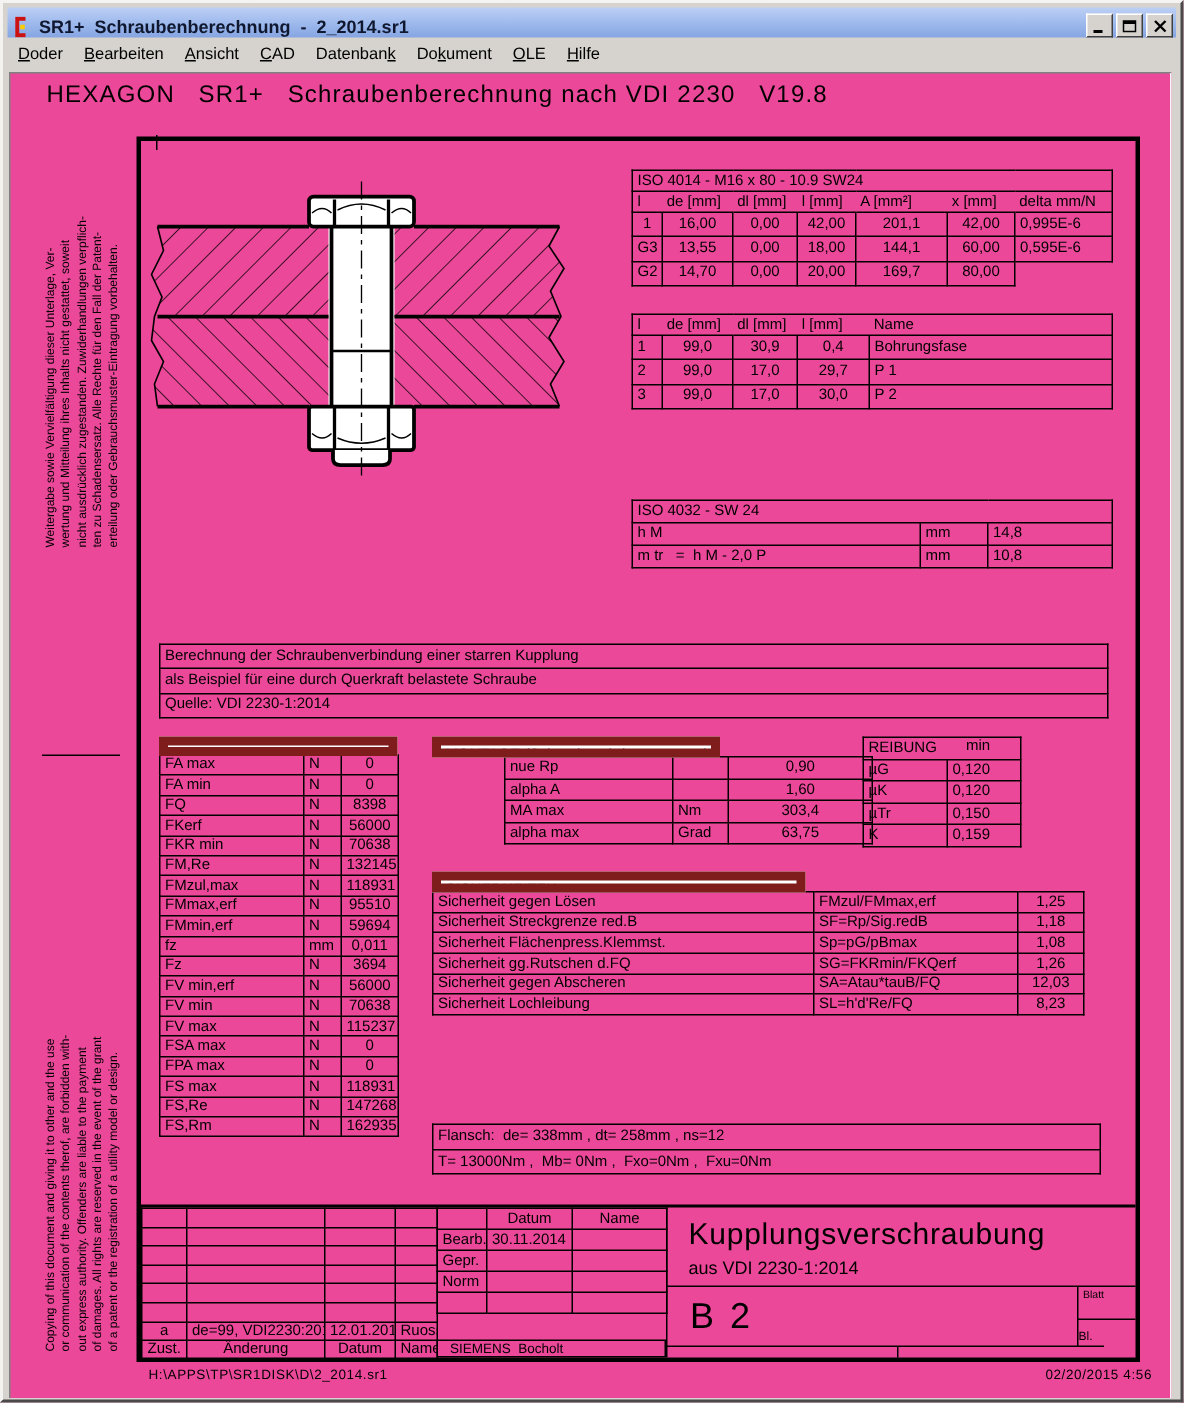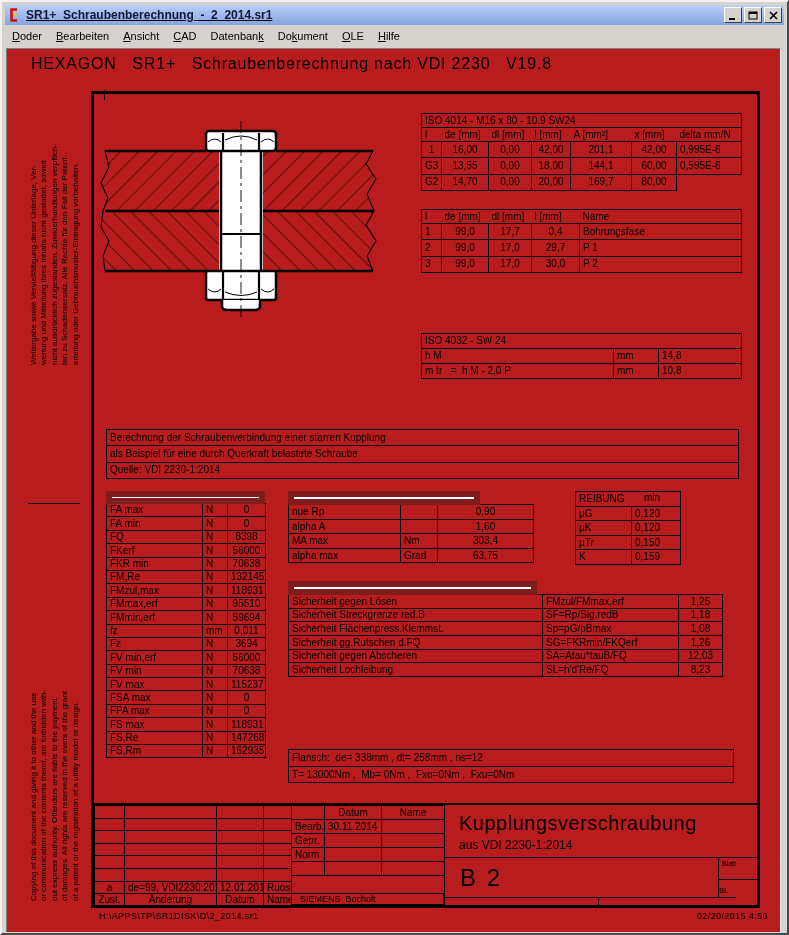--- a/index.html
+++ b/index.html
@@ -5,39 +5,39 @@
   * { margin:0; padding:0; box-sizing:content-box; }
   html,body { background:#9a9a9a; }
   body { font-family:"Liberation Sans", sans-serif; color:#000; }
 
   .window { position:relative; width:785px; height:931px; background:#d6d3ce;
             border:2px solid; border-color:#f4f3f1 #4a4a4a #4a4a4a #f4f3f1; }
 
   
   .titlebar { position:absolute; left:3px; top:3px; right:3px; height:20px;
               background:linear-gradient(180deg,#bdd0f5 0%,#9cb8ec 55%,#86a5e2 100%);
-              display:flex; align-items:center; padding:0 2px;text-decoration:underline; }
+              display:flex; align-items:flex-end; padding:0 2px; }
   .title-text { flex:1; font-size:12px; font-weight:bold; color:#101830;
                 margin-left:5px; white-space:pre; overflow:hidden; }
   .app-icon { width:14px; height:14px; display:inline-block; }
   .win-btns { display:flex; gap:2px; }
   .win-btn { width:16px; height:14px; background:#d6d3ce; cursor:default;
              border:1px solid; border-color:#fff #404040 #404040 #fff;
              display:flex; align-items:center; justify-content:center; }
   .win-btn svg { display:block; }
 
   
   .menubar { position:absolute; left:3px; top:24px; right:3px; height:20px;
              display:flex; align-items:center; font-size:11px; background:#d6d3ce; }
   .menu-item { padding:3px 7px; white-space:pre; }
   .mkey { text-decoration:underline; }
 
   
   .page { position:absolute; left:4px; top:46px; width:773px; height:883px;
-          background:#b91c1c; border-top:1px solid #808080; border-left:1px solid #808080;
+          background:#ec4899; border-top:1px solid #808080; border-left:1px solid #808080;
           border-right:1px solid #f5f5f5; overflow:hidden; }
 
   .page-header { position:absolute; left:24px; top:6px; font-size:16px;
                  letter-spacing:0.8px; white-space:pre; }
 
   .frame { position:absolute; left:84px; top:42px; width:669px; height:817px;
            border:3px solid #000; box-sizing:border-box; }
 
   .vtext { position:absolute; transform:rotate(-90deg); transform-origin:0 0;
            font-size:8px; line-height:10.4px; white-space:pre; }
@@ -273,21 +273,21 @@
               <td>dl [mm]</td>
               <td>l [mm]</td>
               <td>Name</td>
           </tr>
         </tbody>
         <tbody>
 
         <tr class="r173">
             <td>1</td>
               <td class="c">99,0</td>
-              <td class="c">17,7</td>
+              <td class="c">30,9</td>
               <td class="c">0,4</td>
               <td>Bohrungsfase</td>
           </tr>
             <tr class="r173">
             <td>2</td>
               <td class="c">99,0</td>
               <td class="c">17,0</td>
               <td class="c">29,7</td>
               <td>P 1</td>
           </tr>
@@ -446,21 +446,21 @@
               <td>FS,Rm</td>
                 <td>N</td>
                 <td class="c">162935</td>
             </tr>
             </tbody>
         </table>
       </div>
 
       <div class="abs" style="left:194px; top:397px; width:245px;">
         <div class="tbl-title" style="width:192px; height:14px; box-sizing:border-box;">MONTAGE (Schraube wird angezogen)</div>
-        <table class="dt under-title" id="tbl-montage" style="width:245px;">
+        <table class="dt under-title" id="tbl-montage" style="width:245px;margin-left:48px;">
           <colgroup>
               <col style="width:112px">
               <col style="width:37px">
               <col style="width:96px">
             </colgroup>
           <tbody>
 
           <tr class="r155">
               <td>nue Rp</td>
                 <td></td>

